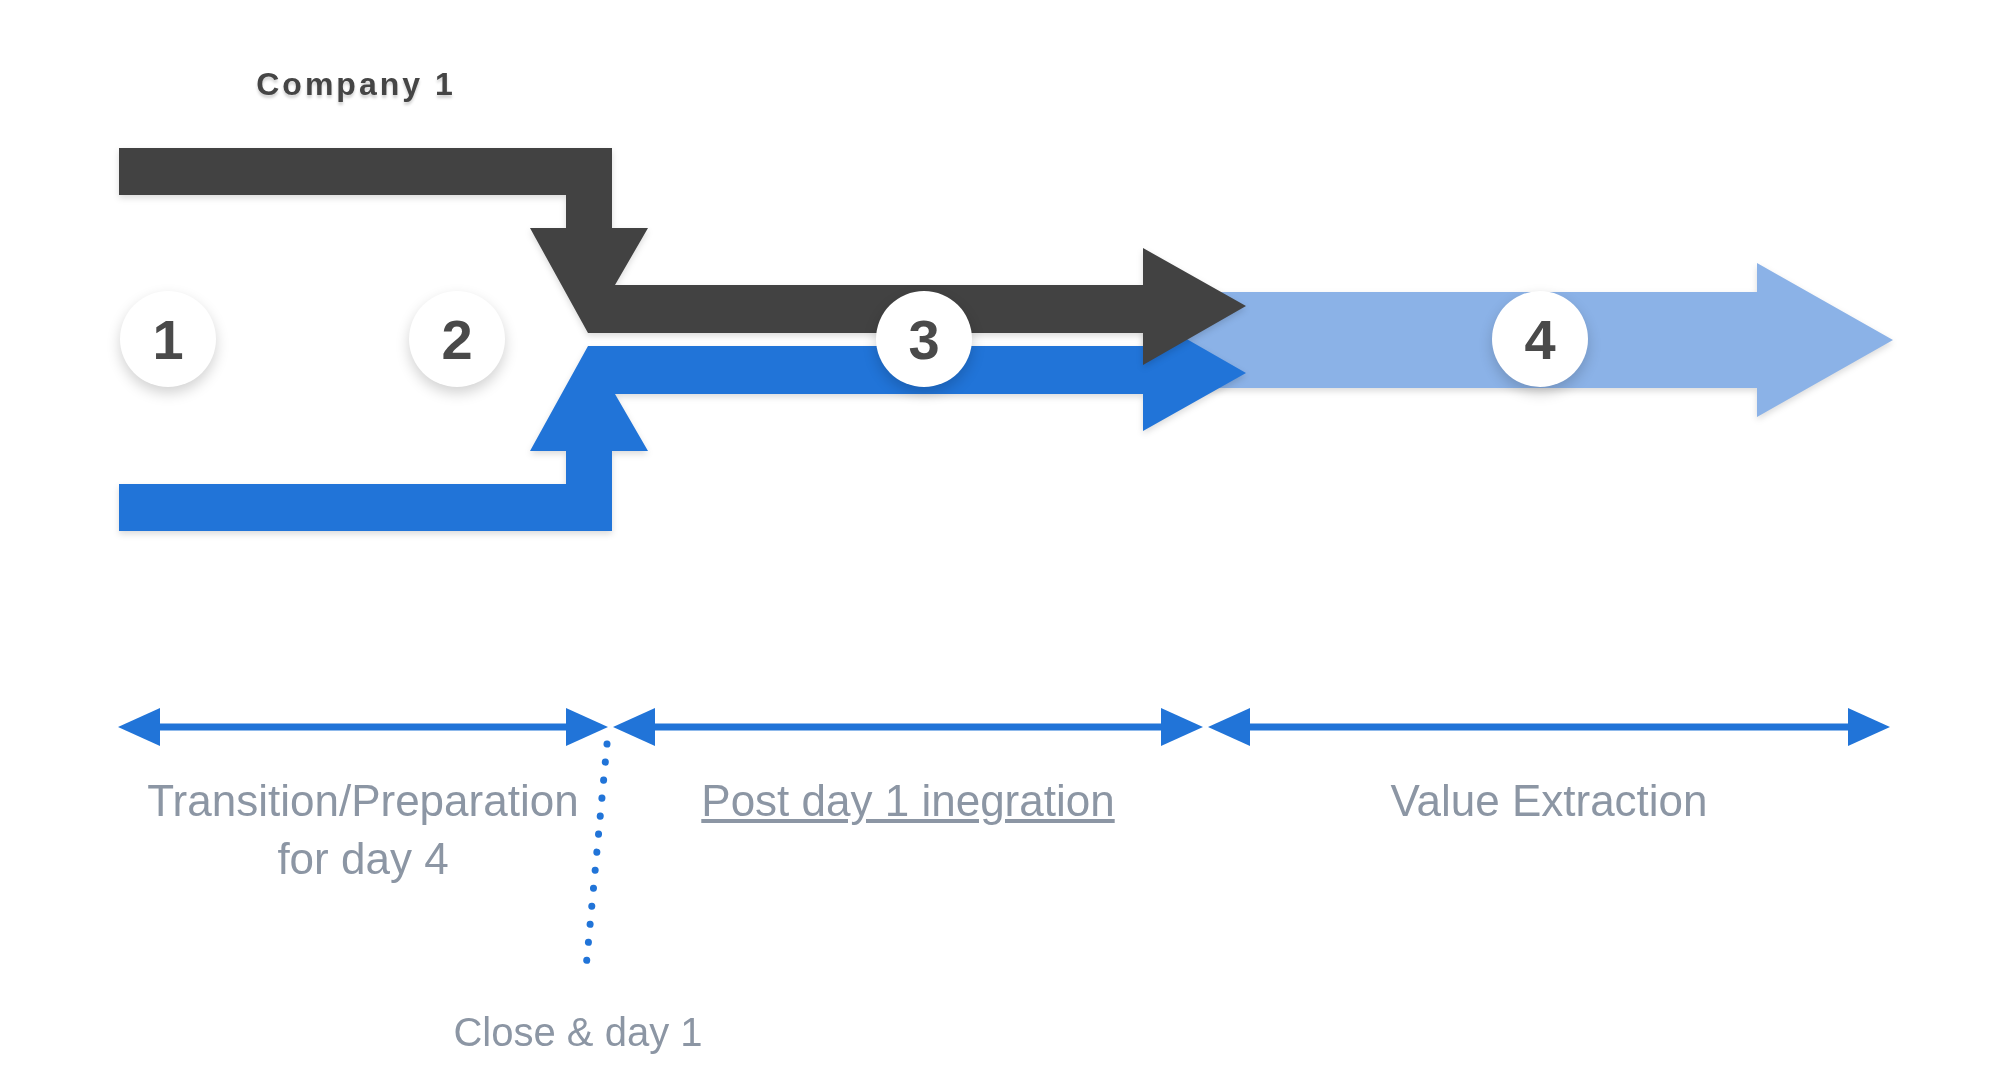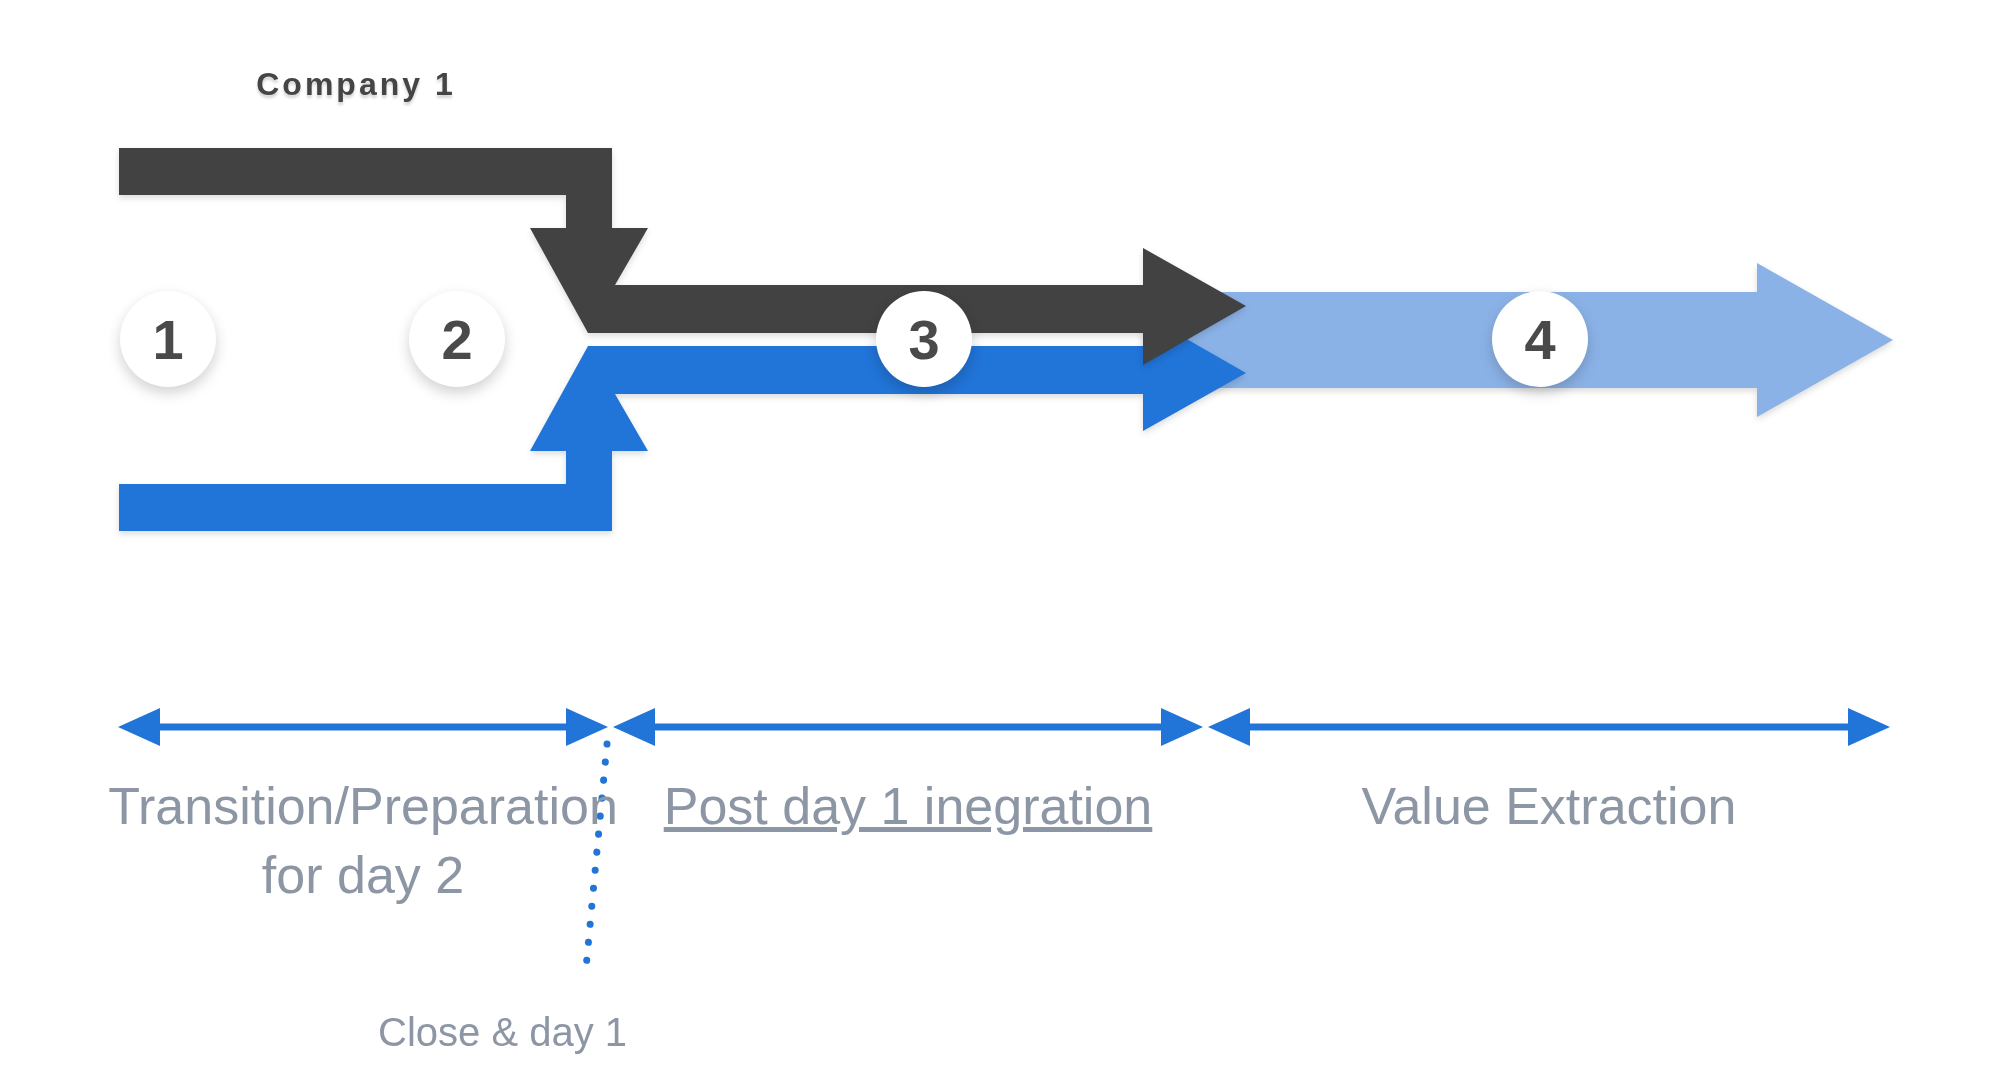--- a/index.html
+++ b/index.html
@@ -5,24 +5,24 @@
   html,body{margin:0;padding:0;background:#ffffff;}
   #stage{position:relative;width:2000px;height:1080px;background:#ffffff;overflow:hidden;
          font-family:"Liberation Sans", sans-serif;}
   #flow-svg{position:absolute;left:0;top:0;}
   .shape{filter:drop-shadow(0 3px 3px rgba(0,0,0,0.14));}
   .title{position:absolute;text-align:center;font-weight:bold;font-size:32px;color:#454545;
          letter-spacing:3px;text-shadow:0 3px 3px rgba(0,0,0,0.18);white-space:nowrap;}
   .step-circle{position:absolute;width:96px;height:96px;border-radius:50%;background:#ffffff;
          box-shadow:0 6px 14px rgba(0,0,0,0.18);display:flex;align-items:center;justify-content:center;
          font-size:56px;font-weight:bold;color:#4A4A4A;}
-  .phase-label{position:absolute;top:772px;text-align:center;font-size:52px;line-height:1.32;
+  .phase-label{position:absolute;top:772px;text-align:center;font-size:44px;line-height:1.32;
          color:#8C96A4;}
   .phase-label span{display:block;}
-  .milestone-label{position:absolute;top:1010px;text-align:left;font-size:40px;color:#8C96A4;white-space:nowrap;}
+  .milestone-label{position:absolute;top:1010px;text-align:center;font-size:40px;color:#8C96A4;white-space:nowrap;}
 </style>
 </head>
 <body>
 
 <div id="stage">
 
   <svg id="flow-svg" width="2000" height="1080" viewBox="0 0 2000 1080">
 
     <polygon class="shape" points="1150,292 1757,292 1757,263 1893,340 1757,417 1757,388 1150,388" fill="#8BB2E7"></polygon>
 
@@ -60,21 +60,21 @@
   </div>
   <div class="step-circle" style="left:876px;top:291px;">
     <span>3</span>
   </div>
   <div class="step-circle" style="left:1492px;top:291px;">
     <span>4</span>
   </div>
 
   <div class="phase-label" style="left:98px;width:530px;">
     <span>Transition/Preparation</span>
-    <span>for day 2</span>
+    <span>for day 4</span>
   </div>
   <div class="phase-label" style="left:613px;width:590px;text-decoration:underline;">
     <span>Post day 1 inegration</span>
   </div>
   <div class="phase-label" style="left:1208px;width:682px;text-align:center;">
     <span>Value Extraction</span>
   </div>
 
   <div class="milestone-label" style="left:378px;width:400px;">Close &amp; day 1</div>
 

